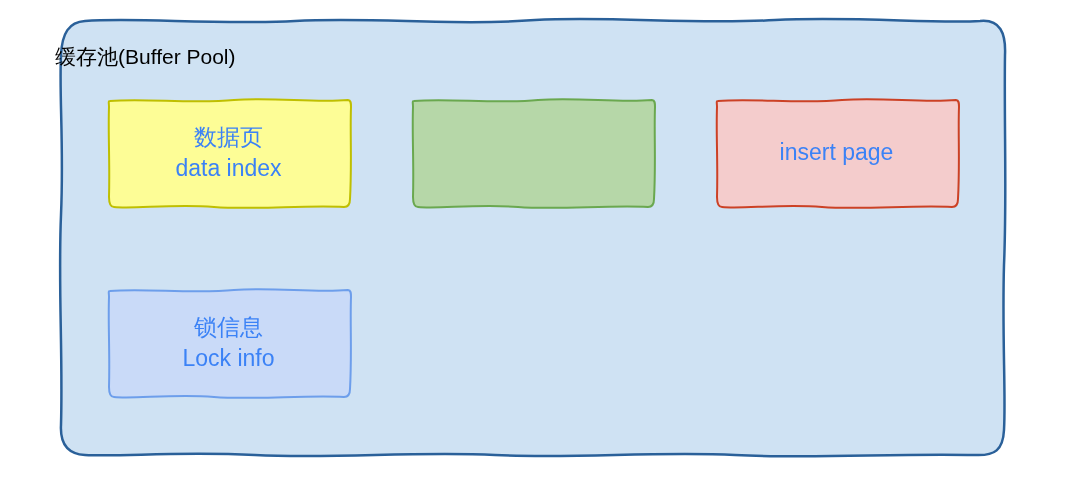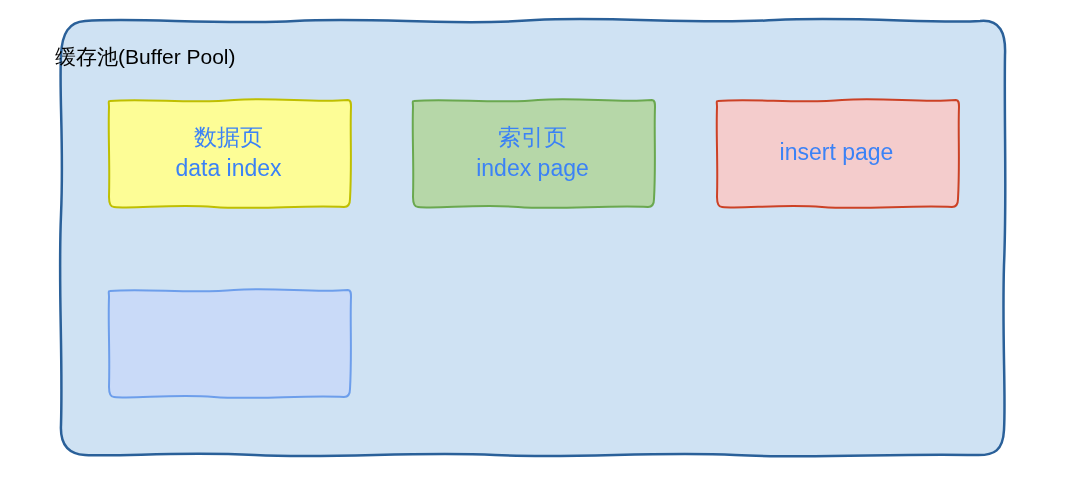--- a/index.html
+++ b/index.html
@@ -134,24 +134,20 @@
   C 170 4, 210 10, 244 7
   C 247 7, 247 10, 247 14
   C 246 40, 248 70, 246 106
   C 246 112, 244 114, 240 114
   C 200 112, 150 117, 110 114
   C 70 111, 30 116, 10 114
   C 6 114, 5 110, 5 104
   C 6 70, 4 40, 5 14
   C 5 10, 4 8, 6 8 Z" stroke-width="2" fill="#b6d7a8" stroke="#6aa84f"></path>
           </svg>
-          <div class="labels">
-            <div class="line1">索引页</div>
-            <div class="line2">index page</div>
-          </div>
         </div>
         <div class="box">
           <svg viewBox="0 0 250 120" preserveAspectRatio="none">
             <path d="M 6 8
   C 40 5, 90 11, 130 7
   C 170 4, 210 10, 244 7
   C 247 7, 247 10, 247 14
   C 246 40, 248 70, 246 106
   C 246 112, 244 114, 240 114
   C 200 112, 150 117, 110 114
@@ -171,16 +167,20 @@
   C 170 4, 210 10, 244 7
   C 247 7, 247 10, 247 14
   C 246 40, 248 70, 246 106
   C 246 112, 244 114, 240 114
   C 200 112, 150 117, 110 114
   C 70 111, 30 116, 10 114
   C 6 114, 5 110, 5 104
   C 6 70, 4 40, 5 14
   C 5 10, 4 8, 6 8 Z" stroke-width="2" fill="#c9daf8" stroke="#6d9eeb"></path>
           </svg>
+          <div class="labels">
+            <div class="line1">锁信息</div>
+            <div class="line2">Lock info</div>
+          </div>
         </div>
       </div>
   </div>
 </div>
 
 </body></html>

